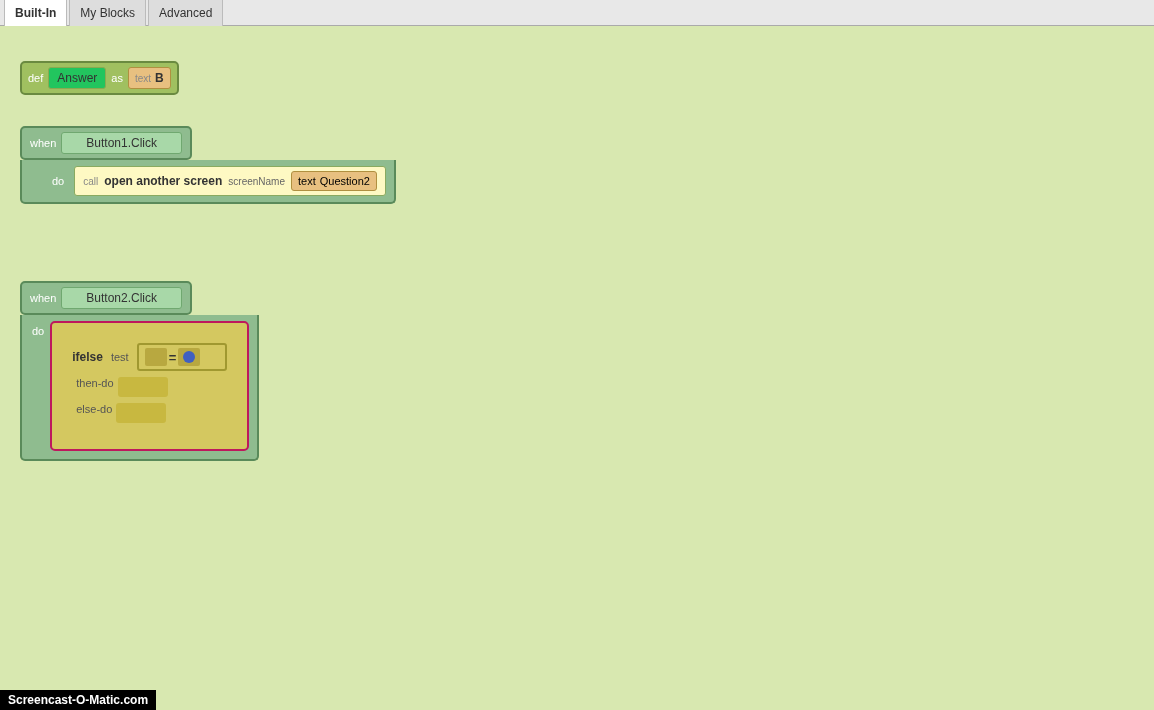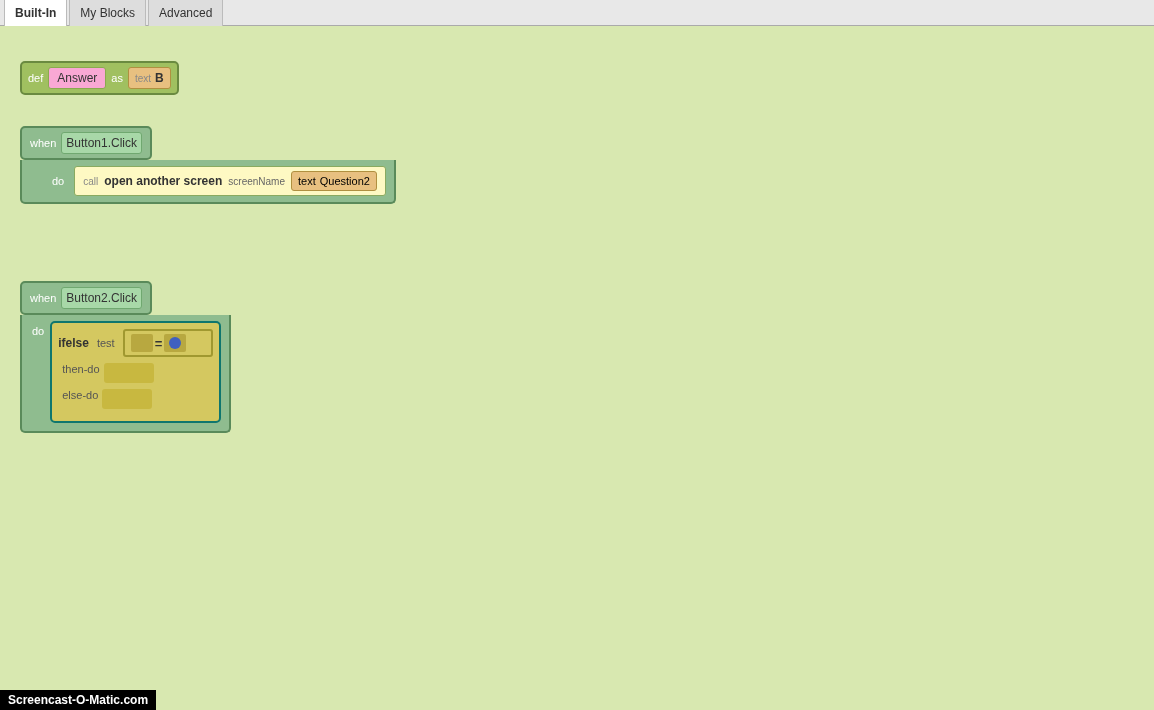--- a/index.html
+++ b/index.html
@@ -97,21 +97,21 @@
       padding: 4px 6px;
       display: inline-flex;
       align-items: center;
       gap: 5px;
     }
     .answer-outer .kw {
       color: #fff;
       font-size: 11px;
     }
     .answer-name {
-      background: #f9a8d4;
+      background: #22c55e;
       border: 1px solid #8aaa50;
       border-radius: 3px;
       padding: 3px 8px;
       font-size: 12px;
       color: #333;
     }
     .answer-as {
       color: #fff;
       font-size: 11px;
     }
@@ -151,21 +151,21 @@
       margin-bottom: 0;
     }
     .when-kw {
       color: #fff;
       font-size: 11px;
     }
     .event-name {
       background: #a8d8a8;
       border: 1px solid #70a870;
       border-radius: 3px;
-      padding: 3px 4px;
+      padding: 3px 24px;
       font-size: 12px;
       color: #333;
     }
     .do-block {
       background: #8fbc8f;
       border: 2px solid #5a8a5a;
       border-top: none;
       border-radius: 0 0 5px 5px;
       padding: 6px 8px 6px 30px;
       display: flex;
@@ -211,23 +211,23 @@
       gap: 4px;
     }
 
     
     .btn2-wrapper {
       left: 20px;
       top: 255px;
     }
     .ifelse-container {
       background: #d4c860;
-      border: 2px solid #0f766e;
+      border: 2px solid #be185d;
       border-radius: 5px;
-      padding: 6px;
+      padding: 20px;
       min-width: 160px;
     }
     .ifelse-header {
       display: flex;
       align-items: center;
       gap: 8px;
       margin-bottom: 6px;
     }
     .ifelse-kw {
       font-size: 12px;

